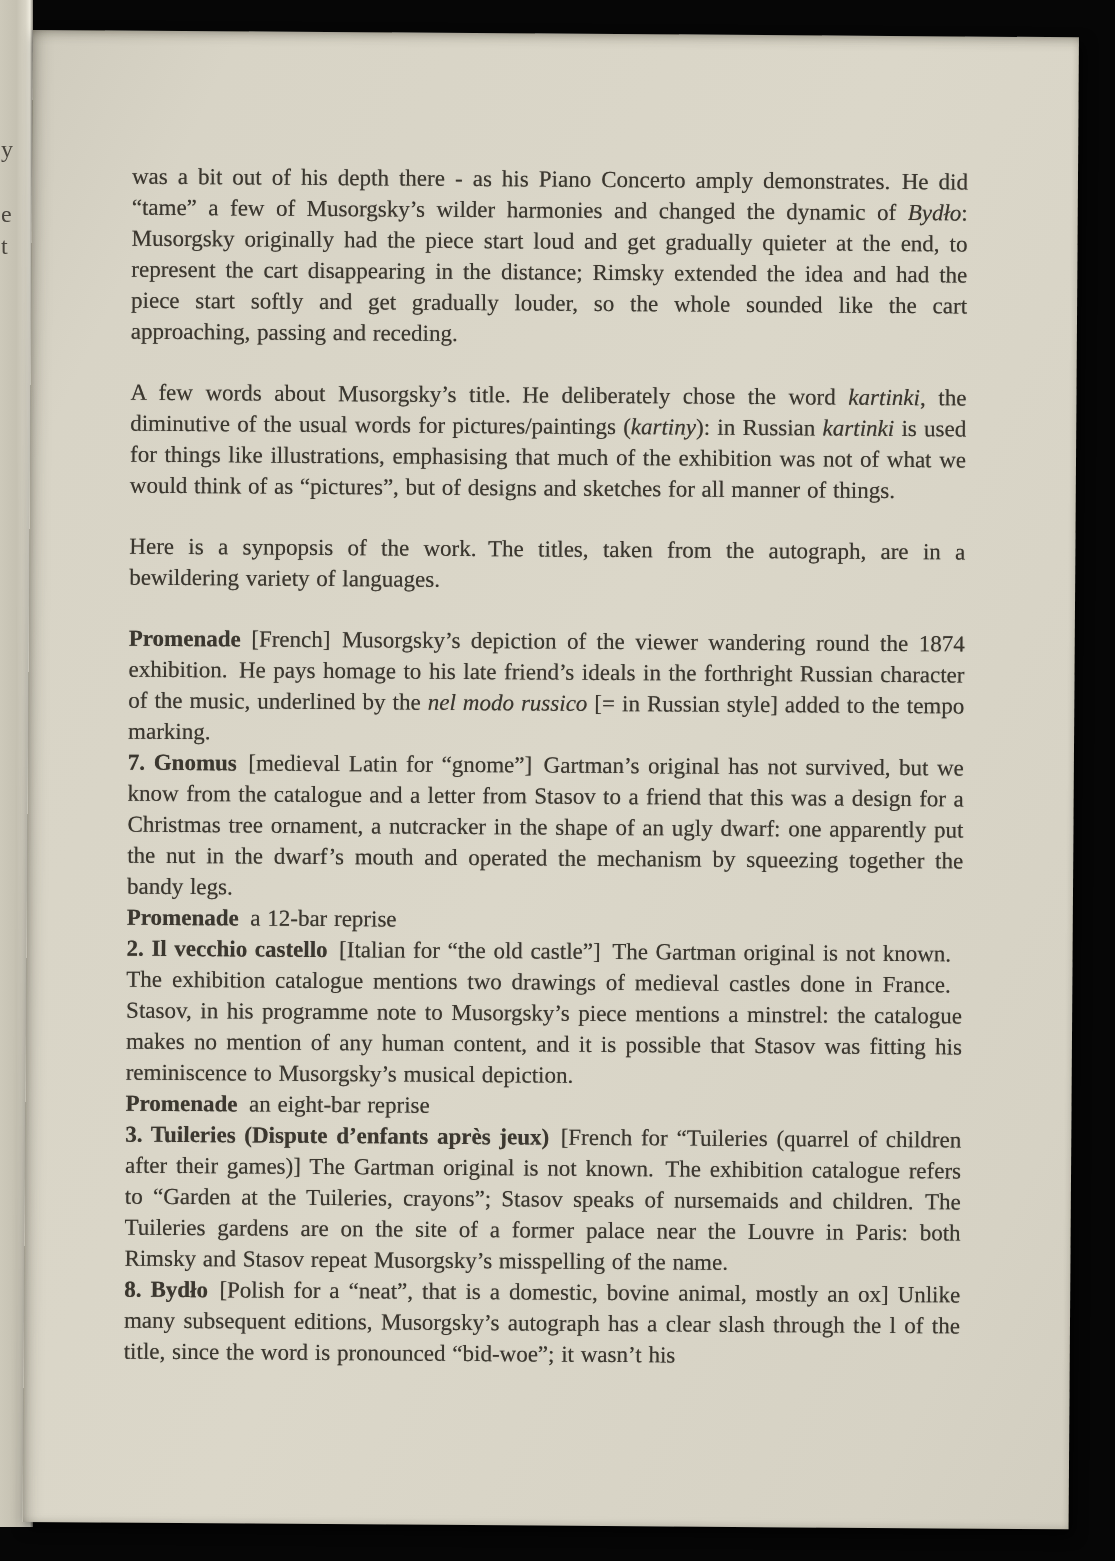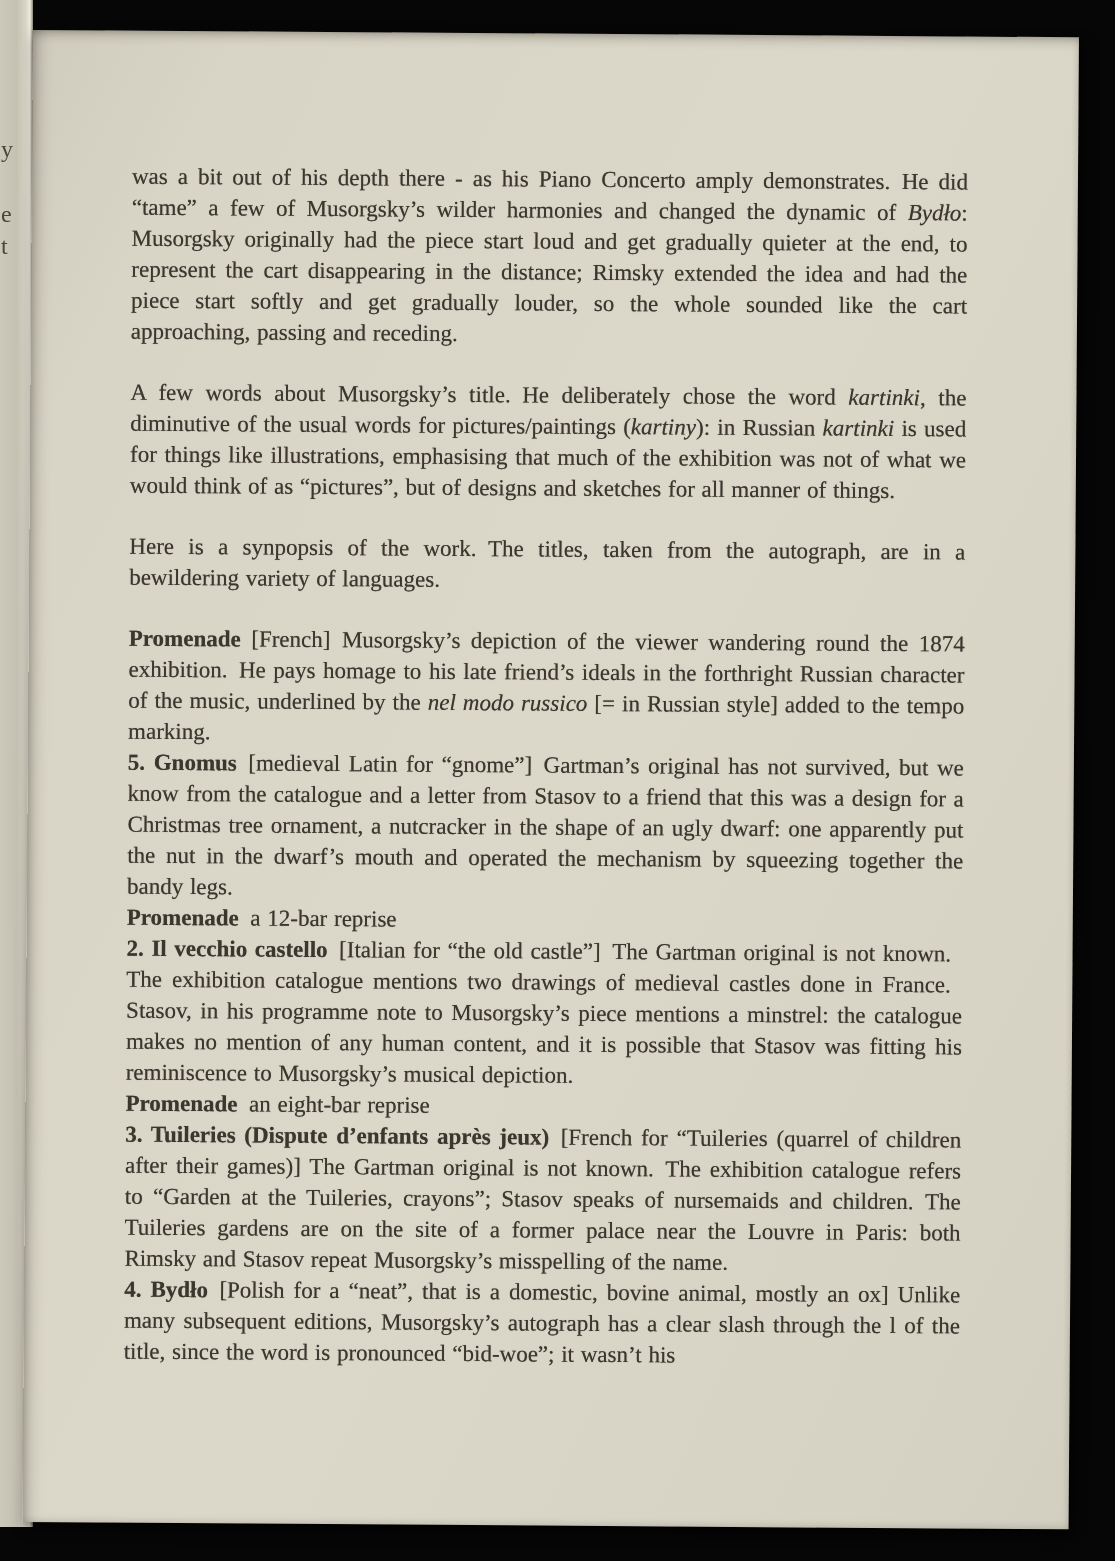--- a/index.html
+++ b/index.html
@@ -54,22 +54,22 @@
       <span class="frag" style="top: 202px;">e</span>
       <span class="frag" style="top: 234px;">t</span>
     </div>
   <div class="page">
     <div class="text-column">
         <p class="para intro">was a bit out of his depth there - as his Piano Concerto amply demonstrates. He did “tame” a few of Musorgsky’s wilder harmonies and changed the dynamic of <i>Bydło</i>: Musorgsky originally had the piece start loud and get gradually quieter at the end, to represent the cart disappearing in the distance; Rimsky extended the idea and had the piece start softly and get gradually louder, so the whole sounded like the cart approaching, passing and receding.</p>
         <p class="para intro">A few words about Musorgsky’s title. He deliberately chose the word <i>kartinki</i>, the diminutive of the usual words for pictures/paintings (<i>kartiny</i>): in Russian <i>kartinki</i> is used for things like illustrations, emphasising that much of the exhibition was not of what we would think of as “pictures”, but of designs and sketches for all manner of things.</p>
         <p class="para intro">Here is a synpopsis of the work. The titles, taken from the autograph, are in a bewildering variety of languages.</p>
         <div class="synopsis">
           <p class="para entry"><b>Promenade</b> [French] Musorgsky’s depiction of the viewer wandering round the 1874 exhibition. He pays homage to his late friend’s ideals in the forthright Russian character of the music, underlined by the <i>nel modo russico</i> [= in Russian style] added to the tempo marking.</p>
-          <p class="para entry"><b>5. Gnomus</b> [medieval Latin for “gnome”] Gartman’s original has not survived, but we know from the catalogue and a letter from Stasov to a friend that this was a design for a Christmas tree ornament, a nutcracker in the shape of an ugly dwarf: one apparently put the nut in the dwarf’s mouth and operated the mechanism by squeezing together the bandy legs.</p>
+          <p class="para entry"><b>7. Gnomus</b> [medieval Latin for “gnome”] Gartman’s original has not survived, but we know from the catalogue and a letter from Stasov to a friend that this was a design for a Christmas tree ornament, a nutcracker in the shape of an ugly dwarf: one apparently put the nut in the dwarf’s mouth and operated the mechanism by squeezing together the bandy legs.</p>
           <p class="para entry"><b>Promenade</b> a 12-bar reprise</p>
           <p class="para entry"><b>2. Il vecchio castello</b> [Italian for “the old castle”] The Gartman original is not known. The exhibition catalogue mentions two drawings of medieval castles done in France. Stasov, in his programme note to Musorgsky’s piece mentions a minstrel: the catalogue makes no mention of any human content, and it is possible that Stasov was fitting his reminiscence to Musorgsky’s musical depiction.</p>
           <p class="para entry"><b>Promenade</b> an eight-bar reprise</p>
           <p class="para entry"><b>3. Tuileries (Dispute d’enfants après jeux)</b> [French for “Tuileries (quarrel of children after their games)] The Gartman original is not known. The exhibition catalogue refers to “Garden at the Tuileries, crayons”; Stasov speaks of nursemaids and children. The Tuileries gardens are on the site of a former palace near the Louvre in Paris: both Rimsky and Stasov repeat Musorgsky’s misspelling of the name.</p>
-          <p class="para entry"><b>4. Bydło</b> [Polish for a “neat”, that is a domestic, bovine animal, mostly an ox] Unlike many subsequent editions, Musorgsky’s autograph has a clear slash through the l of the title, since the word is pronounced “bid-woe”; it wasn’t his</p>
+          <p class="para entry"><b>8. Bydło</b> [Polish for a “neat”, that is a domestic, bovine animal, mostly an ox] Unlike many subsequent editions, Musorgsky’s autograph has a clear slash through the l of the title, since the word is pronounced “bid-woe”; it wasn’t his</p>
         </div>
       </div>
   </div>
 </div>
 
 </body></html>

